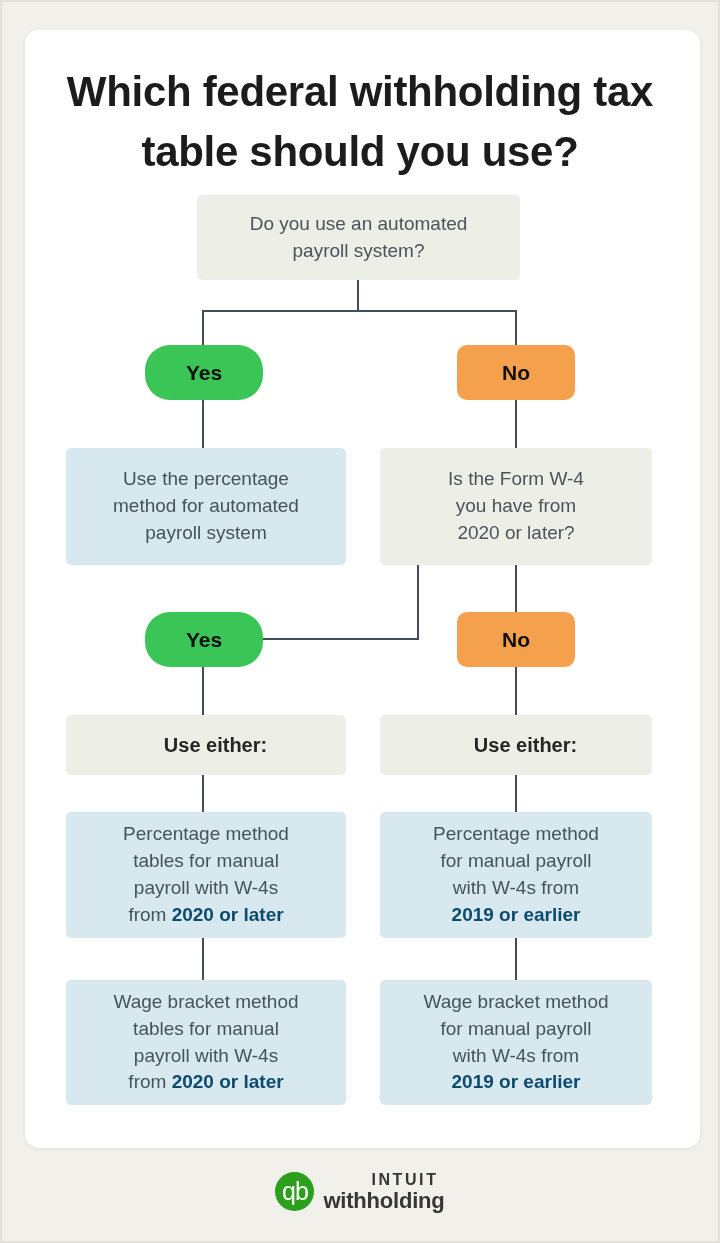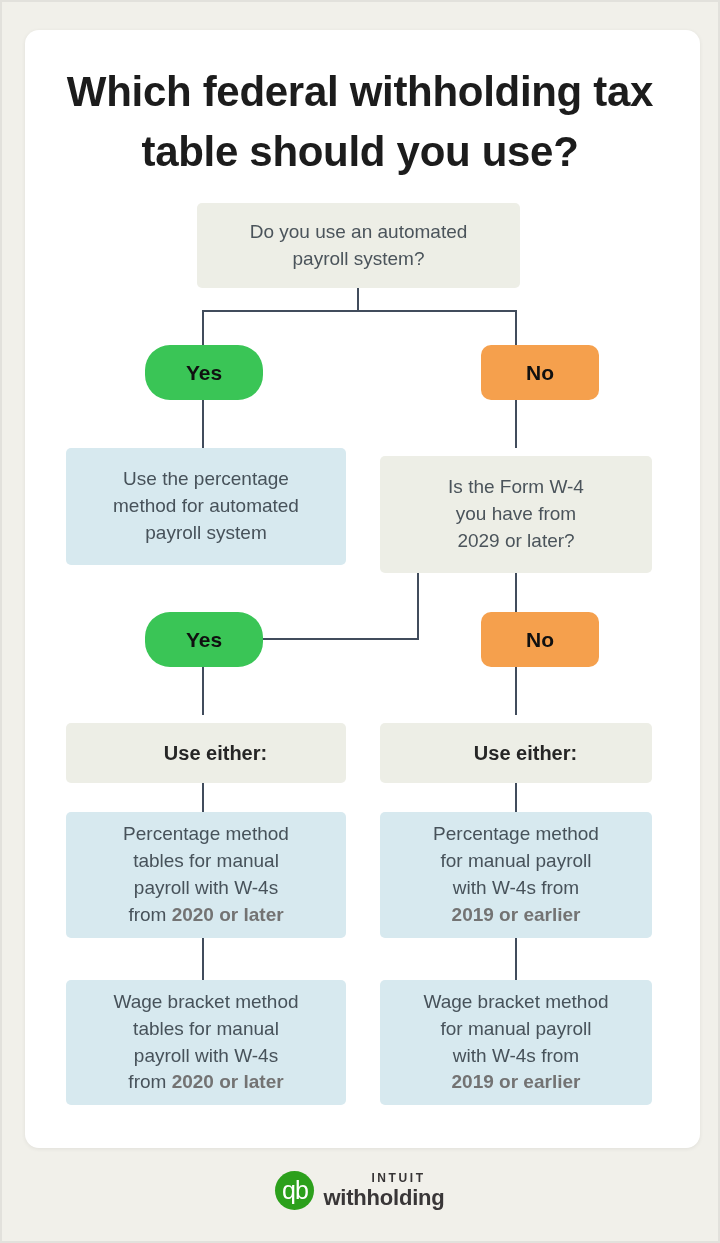--- a/index.html
+++ b/index.html
@@ -38,36 +38,36 @@
     display:flex;align-items:center;justify-content:center;
     text-align:center;
     white-space:pre-line;
     font-size:19px;
     line-height:1.42;
     color:#4b545b;
     border-radius:5px;
     padding:4px 8px;
     box-sizing:border-box;
   }
-  .gray{background:var(--gray_box,#edeee6);margin-top:8px;}
+  .gray{background:var(--gray_box,#edeee6);}
   .blue{background:var(--blue_box,#d7e9ef);color:#47525a;}
   .strong-node{font-weight:bold;font-size:20px;color:#262626;padding-left:27px;}
-  .bd{font-weight:bold;color:#737373;}
+  .bd{font-weight:bold;color:#0c4a6e;}
   .btn{
     position:absolute;
     display:flex;align-items:center;justify-content:center;
     width:118px;height:55px;
     border-radius:10px;
     font-size:21px;
     font-weight:800;
     color:#101010;
     box-sizing:border-box;
   }
   .btn-yes{background:var(--green,#3ac556);border-radius:25px;}
-  .btn-no{background:var(--orange,#f5a04d);margin-left:24px;}
+  .btn-no{background:var(--orange,#f5a04d);}
   .vline,.hline{position:absolute;background:var(--line,#414c5c);}
   .vline{width:2px;}
   .hline{height:2px;}
   .logo{
     position:absolute;
     left:0;top:1171px;width:720px;
     display:flex;align-items:center;justify-content:center;
     gap:9px;
   }
   .qb-circle{
@@ -75,21 +75,21 @@
     border-radius:50%;
     background:var(--qb_green,#2ca01c);
     display:flex;align-items:center;justify-content:center;
     color:#ffffff;
     font-size:25px;
     font-weight:normal;
     letter-spacing:-1px;
   }
   .logo-text{display:flex;flex-direction:column;align-items:flex-start;}
   .intuit{
-    font-size:12px;
+    font-size:16px;
     font-weight:bold;
     letter-spacing:2.6px;
     color:#373435;
     line-height:1.1;
     padding-left:48px;
   }
   .quickbooks{
     font-size:22px;
     font-weight:bold;
     letter-spacing:-0.2px;
@@ -127,21 +127,21 @@
 
   <div class="btn btn-yes" style="left:145px;top:345px;">Yes</div>
   <div class="btn btn-no" style="left:457px;top:345px;">No</div>
 
   <div class="node blue" style="left:66px;top:448px;width:280px;height:117px;padding-left:8px;"><span>Use the percentage
 method for automated
 payroll system</span></div>
 
   <div class="node gray" style="left:380px;top:448px;width:272px;height:117px;"><span>Is the Form W-4
 you have from
-2029 or later?</span></div>
+2020 or later?</span></div>
 
   <div class="btn btn-yes" style="left:145px;top:612px;">Yes</div>
   <div class="btn btn-no" style="left:457px;top:612px;">No</div>
 
   <div class="node gray strong-node" style="left:66px;top:715px;width:280px;height:60px;"><span>Use either:</span></div>
   <div class="node gray strong-node" style="left:380px;top:715px;width:272px;height:60px;"><span>Use either:</span></div>
 
   <div class="node blue" style="left:66px;top:812px;width:280px;height:126px;"><span><span>Percentage method
 tables for manual
 payroll with W-4s

